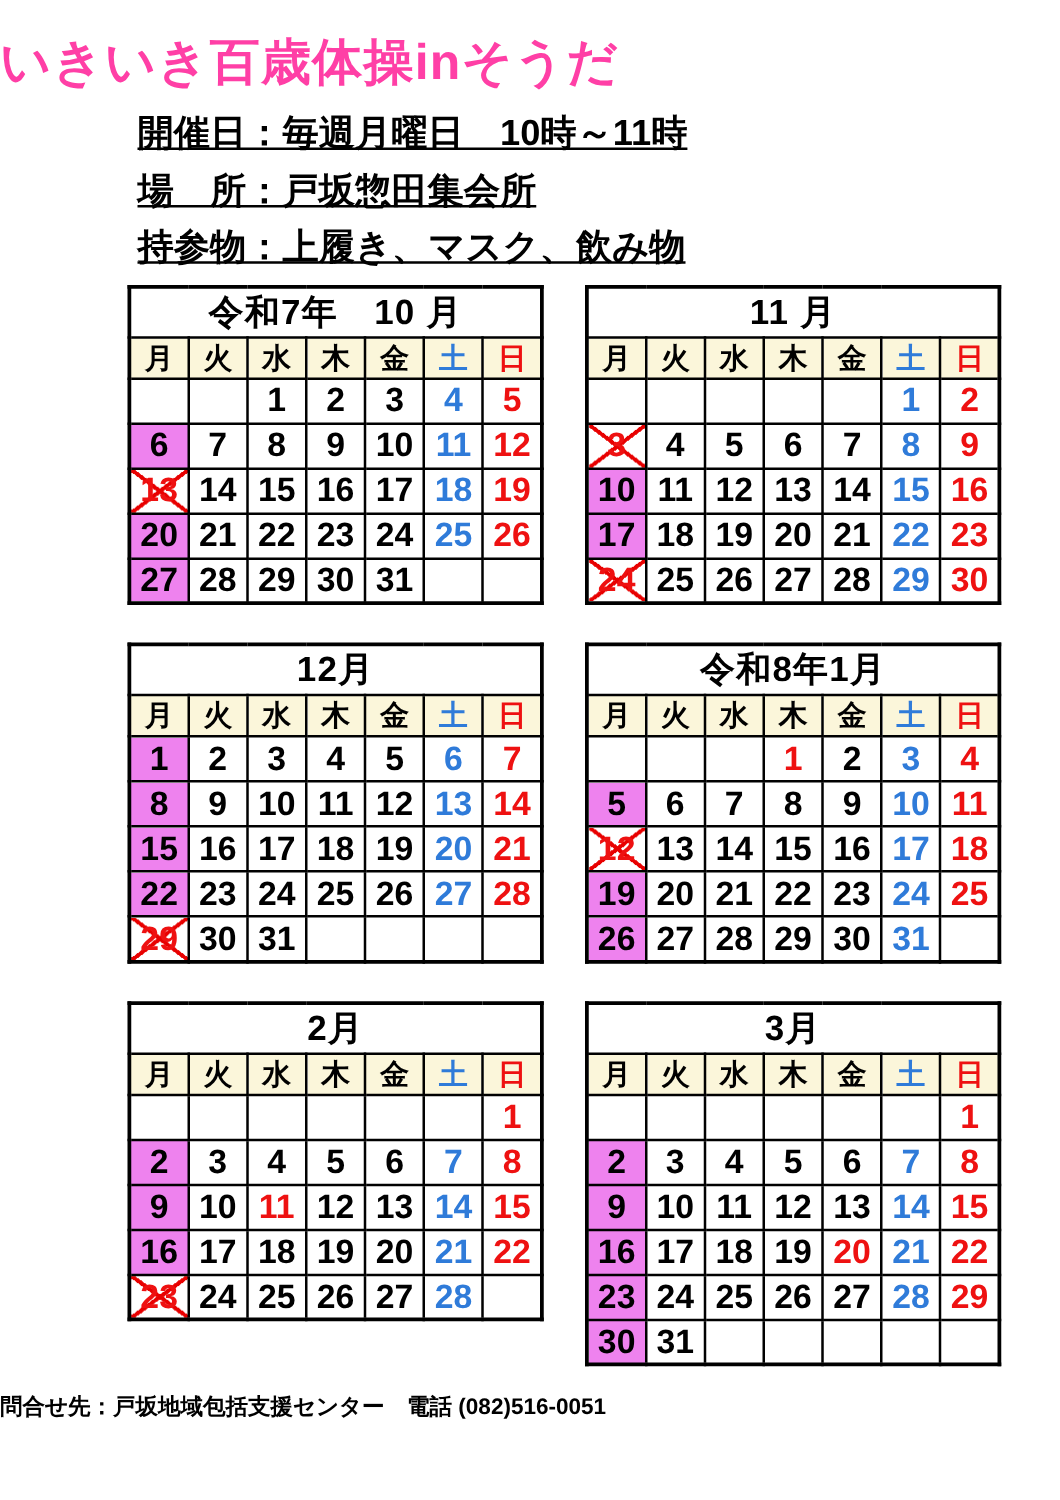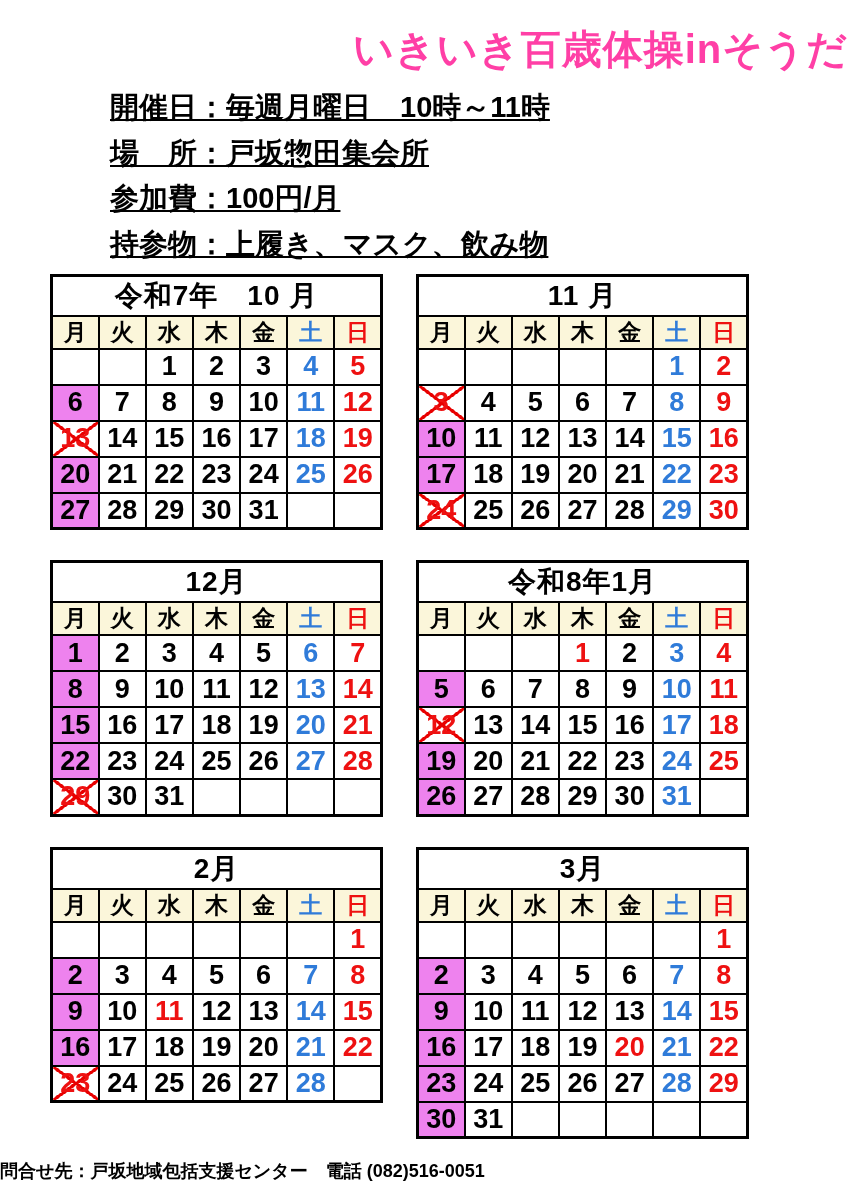--- a/index.html
+++ b/index.html
@@ -11,27 +11,27 @@
     --cross:#e80000;
   }
   *{box-sizing:border-box;}
   html,body{margin:0;padding:0;}
   body{background:#fff;}
   .page{
     width:848px;height:1200px;background:#ffffff;overflow:hidden;position:relative;
     font-family:"Liberation Sans","DejaVu Sans",sans-serif;color:#000;
   }
   .page-title{
-    margin:22px 0 0 0;text-align:right;font-size:40px;font-weight:bold;
+    margin:22px 0 0 0;text-align:left;font-size:40px;font-weight:bold;
     color:var(--pink-title);letter-spacing:1px;
   }
   .info-block{margin:14px 0 0 110px;text-decoration:underline;}
   .info-line{font-size:29px;font-weight:bold;line-height:1.16;margin-bottom:12px;white-space:pre;}
   .calendar-grid{
-    margin:12px 0 0 50px;display:grid;grid-template-columns:333px 333px;
+    margin:12px 0 0 102px;display:grid;grid-template-columns:333px 333px;
     column-gap:33px;row-gap:30px;align-items:start;
   }
   table.cal{
     border-collapse:collapse;width:333px;table-layout:fixed;
     border:3px solid #000;text-align:center;
   }
   table.cal td,table.cal th{border:2px solid #000;padding:0;overflow:hidden;}
   td.cal-title{height:39px;font-size:28px;font-weight:bold;letter-spacing:1px;}
   th.wd{height:33px;font-size:23px;font-weight:bold;background:var(--cream);}
   td.day{height:36px;font-size:27px;font-weight:bold;background:#fff;}
@@ -48,21 +48,20 @@
 </style>
 </head>
 <body>
 
 <div class="page">
   <h1 class="page-title">いきいき百歳体操inそうだ</h1>
 
   <div class="info-block">
     <div class="info-line">開催日：毎週月曜日　10時～11時</div>
     <div class="info-line">場　所：戸坂惣田集会所</div>
-    <div class="info-line">参加費：100円/月</div>
     <div class="info-line">持参物：上履き、マスク、飲み物</div>
   </div>
 
   <div class="calendar-grid" id="calendar-grid">
       <table class="cal">
         <tbody>
           <tr>
             <td colspan="7" class="cal-title">令和7年　10 月</td>
           </tr>
           <tr>

